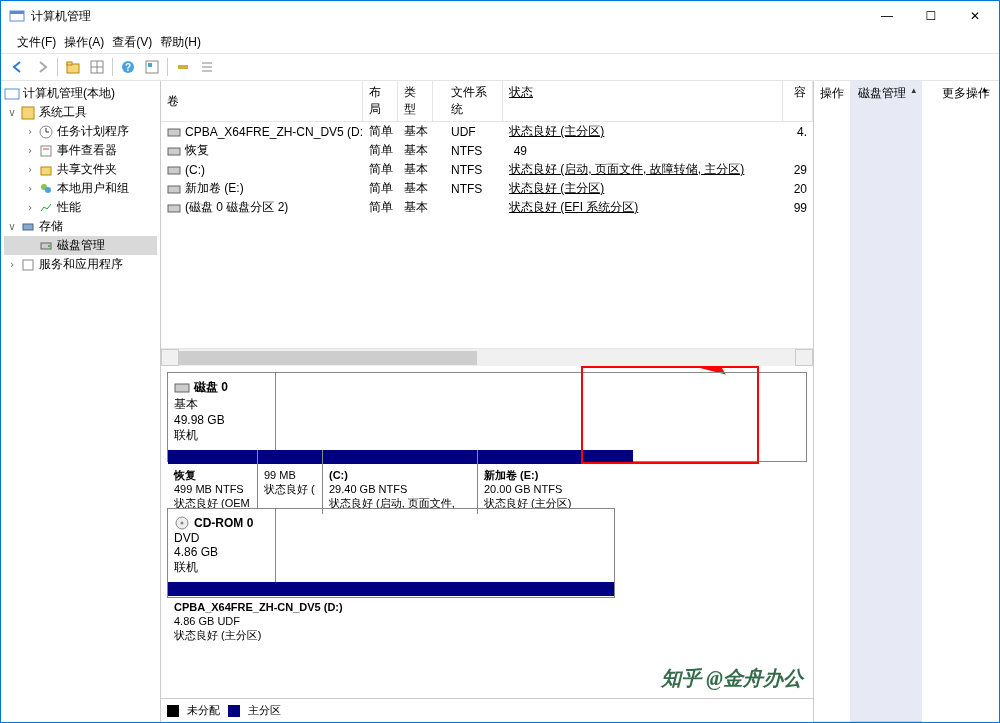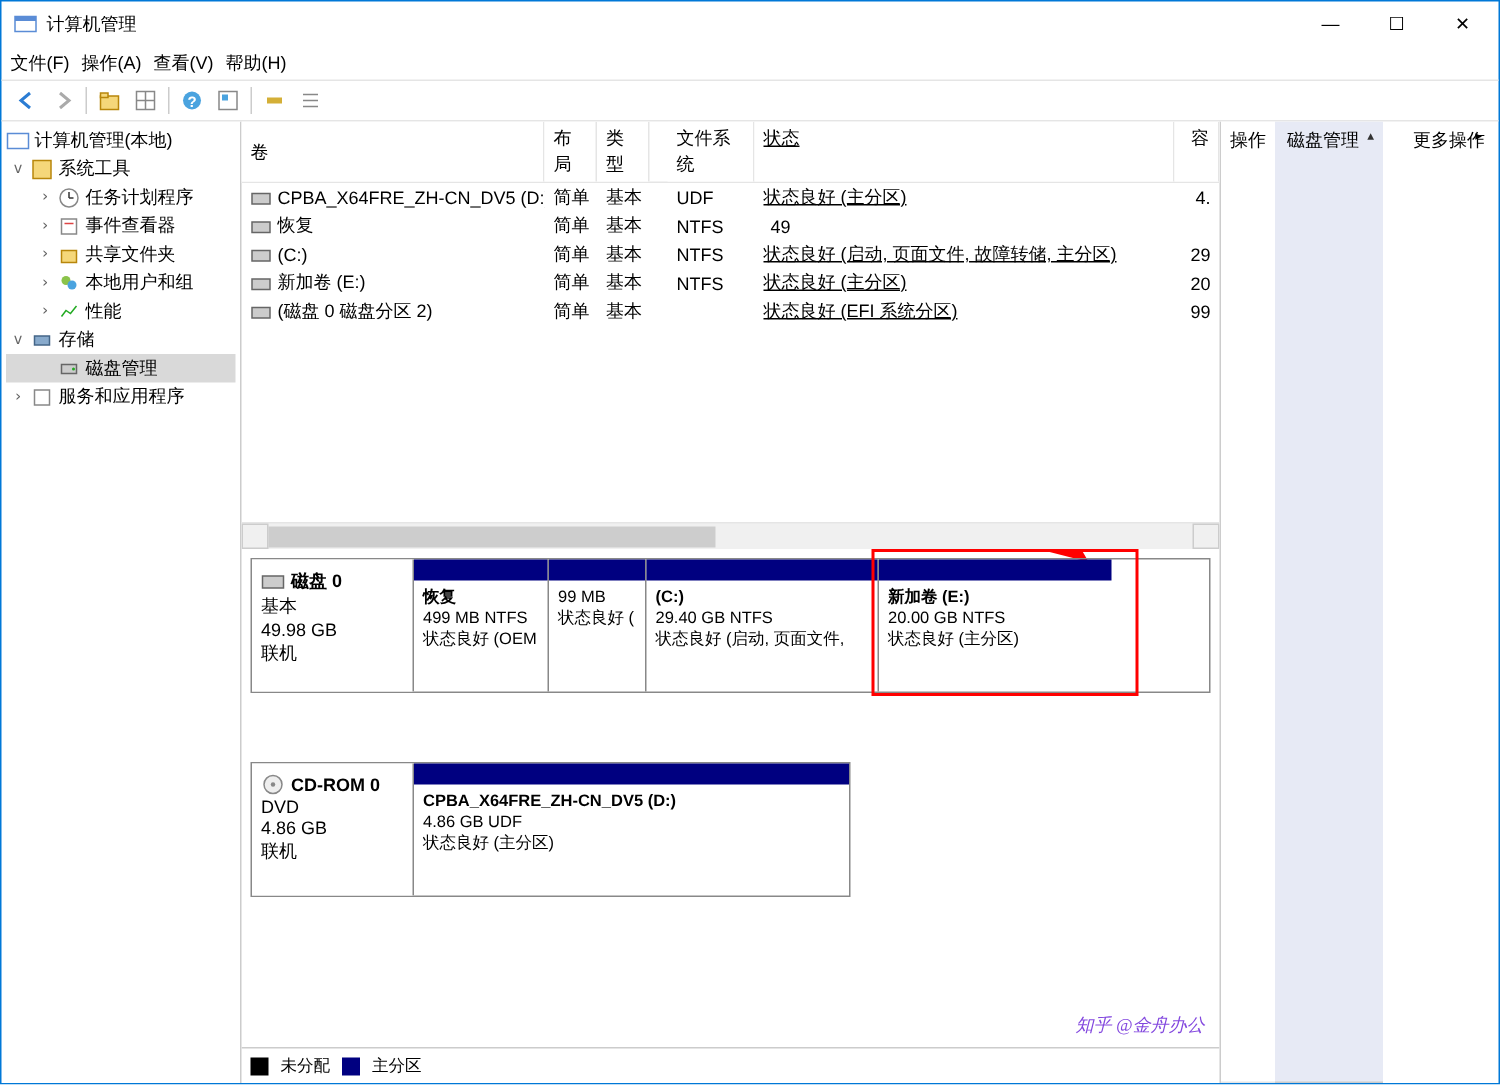--- a/index.html
+++ b/index.html
@@ -3,21 +3,21 @@
 <meta charset="utf-8">
 <style>
 * { box-sizing: border-box; margin: 0; padding: 0; }
 body { font-family: "Microsoft YaHei", "Segoe UI", sans-serif; font-size: 12px; background: #fff; color: #000; }
 .window { width: 1000px; height: 723px; border: 1px solid #0078d7; display: flex; flex-direction: column; background: #fff; }
 .titlebar { display: flex; align-items: center; height: 30px; padding: 0 2px 0 8px; }
 .titlebar .app-icon { width: 16px; height: 16px; margin-right: 6px; }
 .titlebar .title { flex: 1; }
 .titlebar .controls { display: flex; }
 .titlebar .controls div { width: 44px; height: 30px; display: flex; align-items: center; justify-content: center; font-family: Arial; }
-.menubar { display: flex; padding: 2px 6px; height: 22px; align-items: center; text-align: center; }
+.menubar { display: flex; padding: 2px 16px; height: 22px; align-items: center; text-align: center; }
 .menubar span { margin-right: 8px; }
 .toolbar { display: flex; align-items: center; padding: 2px 6px; gap: 2px; border-top: 1px solid #e5e5e5; border-bottom: 1px solid #e5e5e5; height: 28px; }
 .toolbar .btn { width: 22px; height: 22px; display: flex; align-items: center; justify-content: center; border: 1px solid transparent; }
 .toolbar .sep { width: 1px; height: 18px; background: #ccc; margin: 0 2px; }
 .content { flex: 1; display: flex; overflow: hidden; }
 .tree-pane { width: 160px; border-right: 1px solid #ccc; padding: 3px; }
 .tree-pane .node { display: flex; align-items: center; padding: 1px 0; white-space: nowrap; }
 .tree-pane .node .ind { display: inline-block; width: 16px; text-align: center; color: #666; font-size: 10px; font-family: monospace; }
 .tree-pane .node .ic { width: 16px; height: 16px; margin-right: 3px; display: inline-flex; align-items: center; justify-content: center; }
 .tree-pane .selected { background: #d9d9d9; }
@@ -33,40 +33,40 @@
 .col-type { width: 35px; }
 .col-fs { width: 58px; margin-left: 12px; }
 .col-status { width: 280px; text-decoration: underline; }
 .col-cap { width: 30px; text-align: right; }
 .vol-icon { width: 14px; height: 14px; margin-right: 4px; display: inline-block; vertical-align: middle; }
 .scroll-track { height: 18px; background: #f0f0f0; border-top: 1px solid #e5e5e5; display: flex; align-items: center; padding: 0 16px; position: relative; }
 .scroll-track::before, .scroll-track::after { content: ''; position: absolute; top:0; bottom:0; width:16px; background:#f0f0f0; border:1px solid #ccc; }
 .scroll-track::before { left:0; } .scroll-track::after { right:0; }
 .scroll-thumb { width: 300px; height: 14px; background: #cdcdcd; }
 .disk-area { flex: 1; overflow: auto; padding: 6px; position: relative; }
-.disk-block { display: flex; border: 1px solid #888; margin-bottom: 10px; position: relative; }
+.disk-block { display: flex; border: 1px solid #888; margin-bottom: 10px; position: relative; flex-direction: column; }
 .disk-block .disk-label { width: 108px; padding: 6px; background: #fff; border-right: 1px solid #888; }
 .disk-block .disk-label .ic { display: flex; align-items: center; gap: 4px; font-weight: bold; }
 .disk-block .partitions { flex: 1; display: flex; }
 .part { border-right: 1px solid #888; display: flex; flex-direction: column; }
 .part:last-child { border-right: none; }
 .part .bar { height: 14px; background: #000080; }
 .part .info { padding: 4px 6px; font-size: 11px; line-height: 14px; white-space: nowrap; overflow: hidden; }
 .part .info .pname { font-weight: bold; }
 .highlight-box { position: absolute; border: 2px solid #f00; }
 .legend { display: flex; align-items: center; gap: 8px; padding: 4px 6px; border-top: 1px solid #ccc; font-size: 11px; }
 .legend .sw { width: 12px; height: 12px; display: inline-block; }
 .actions-pane { width: 185px; display: flex; flex-direction: row; }
 .actions-pane .hdr { background: #fff; padding: 4px 6px; border-bottom: 1px solid #e5e5e5; }
 .actions-pane .sect { background: #e7eaf5; padding: 4px 16px 4px 8px; position: relative; border-bottom: 1px solid #ccc; }
 .actions-pane .sect::after { content: '▴'; position: absolute; right: 6px; font-size: 9px; color: #333; }
 .actions-pane .item { padding: 4px 6px 4px 20px; position: relative; }
 .actions-pane .item::after { content: '▸'; position: absolute; right: 8px; font-size: 9px; }
 .arrow-svg { position: absolute; pointer-events: none; }
-.watermark { position: absolute; right: 10px; bottom: 6px; font-size: 12px; color: #6d28d9; font-style: italic; font-family: Georgia, serif; opacity: 0.85; white-space: nowrap; }
+.watermark { position: absolute; right: 10px; bottom: 6px; font-size: 20px; color: #14532d; font-style: italic; font-family: Georgia, serif; opacity: 0.85; white-space: nowrap; font-weight: bold; }
 </style>
 </head>
 <body>
 
 <div class="window">
 
   <div class="titlebar">
     <span class="app-icon">
       <svg width="16" height="16">
           <rect x="1" y="3" width="14" height="10" fill="#fff" stroke="#5a8cd6"></rect>
@@ -357,21 +357,21 @@
     <div class="info">
       <div class="pname">新加卷   (E:)</div>
       <div>20.00 GB NTFS</div>
       <div>状态良好 (主分区)</div>
     </div>
               </div>
             </div>
         </div>
         <div class="highlight-box" style="left:420px; top:0px; width:178px; height:98px;"></div>
 
-        <div class="disk-block" style="height:90px; width:400px;margin-top:46px;">
+        <div class="disk-block" style="height:90px; width:448px;margin-top:46px;">
           <div class="disk-label">
             <div class="ic">
                 <svg width="16" height="16">
                   <circle cx="8" cy="8" r="6" fill="#eee" stroke="#888"></circle>
                   <circle cx="8" cy="8" r="1.5" fill="#888"></circle>
                 </svg>
                 <span>CD-ROM 0</span>
               </div>
             <div>DVD</div>
             <div>4.86 GB</div>

